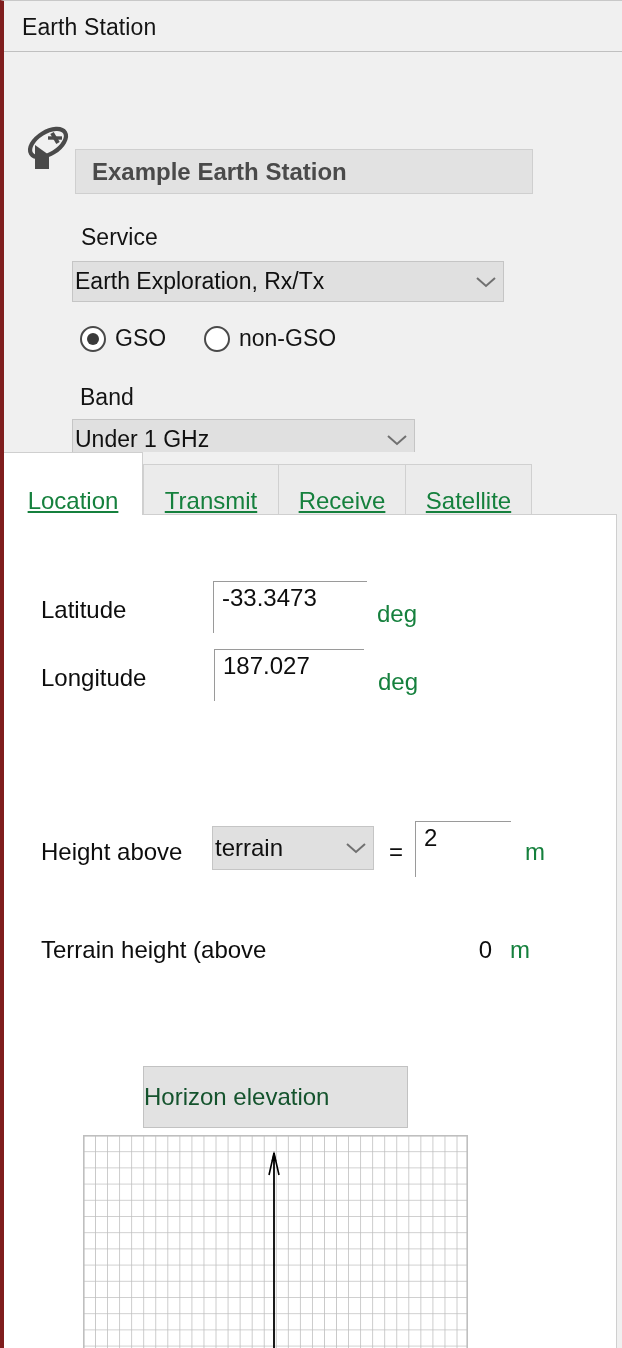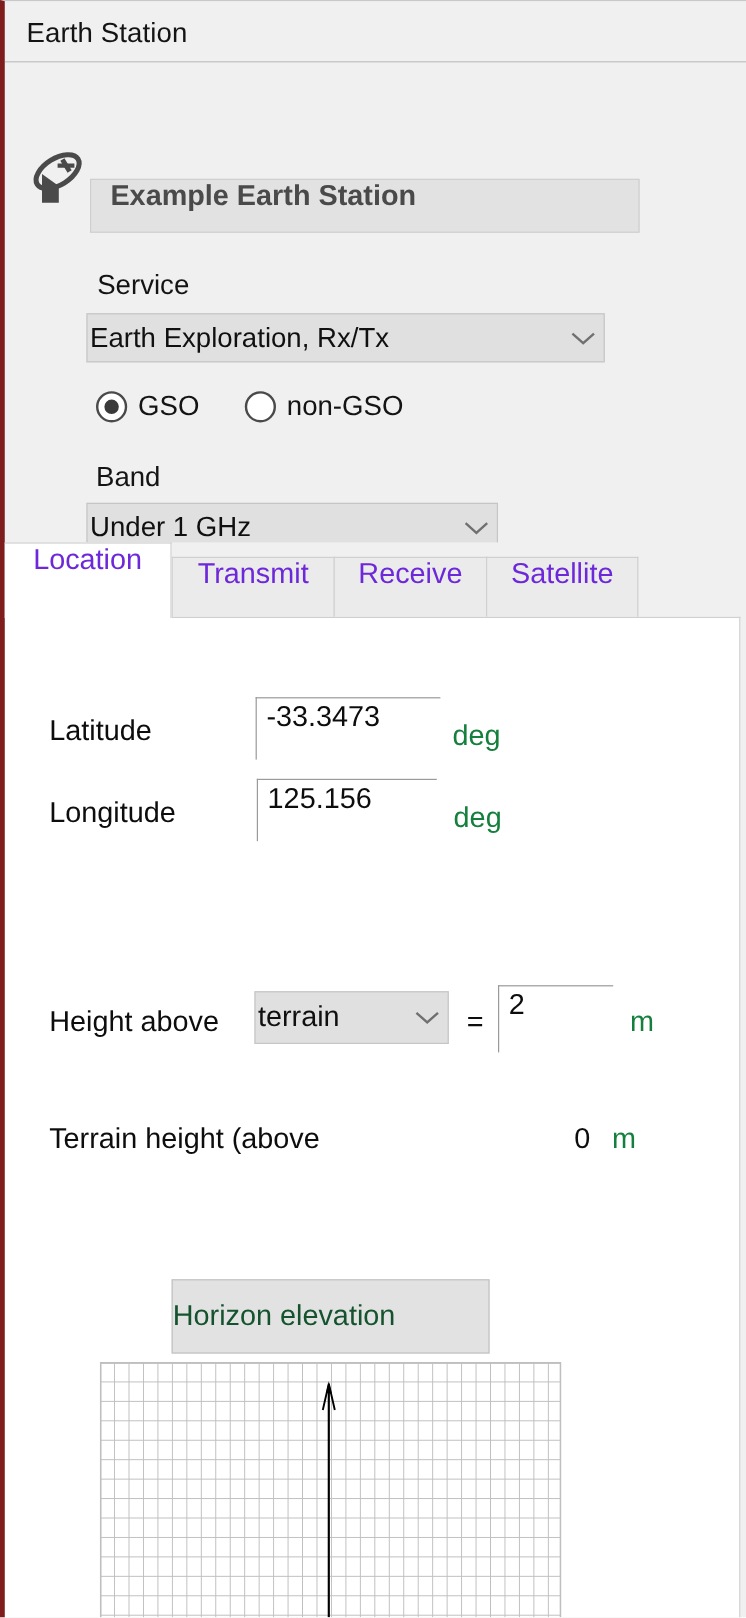--- a/index.html
+++ b/index.html
@@ -50,21 +50,21 @@
     width: 52px; height: 58px;
   }
 
   .station-name {
     position: absolute;
     left: 71px; top: 96px;
     width: 458px; height: 45px;
     background: #e2e2e2;
     border: 1px solid #cfcfcf;
     display: flex;
-    align-items: flex-start;
+    align-items: center;
     padding-left: 16px;
     font-size: 24px;
     font-weight: bold;
     color: #4a4a4a;
     white-space: nowrap;
     overflow: hidden;
   }
 
   .field-label {
     position: absolute;
@@ -137,28 +137,29 @@
   .tabstrip {
     position: absolute;
     left: 0; top: 451px;
     width: 621px; height: 63px;
     background: #f0f0f0;
   }
   .tab {
     position: absolute;
     bottom: 0;
     display: flex;
-    align-items: flex-start;
+    align-items: flex-end;
     justify-content: center;
     font-size: 24px;
-    color: #6d28d9;
+    color: #15803d;
     white-space: nowrap;
     background: #ebebeb;
     border: 1px solid #d0d0d0;
     border-bottom: none;
+    text-decoration: underline;
   }
   .tab.active {
     background: #ffffff;
     border-color: #cfcfcf;
     z-index: 3;
   }
 
   
   .content {
     position: absolute;
@@ -307,21 +308,21 @@
   <div class="content">
 
     <div class="row-label" style="left:37px; top:81px;">Latitude</div>
     <div class="txtfield" style="left:209px; top:66px; width:154px; height:52px;">
       <span>-33.3473</span>
     </div>
     <div class="unit" style="left:373px; top:85px;">deg</div>
 
     <div class="row-label" style="left:37px; top:149px;">Longitude</div>
     <div class="txtfield" style="left:210px; top:134px; width:150px; height:52px;">
-      <span>125.156</span>
+      <span>187.027</span>
     </div>
     <div class="unit" style="left:374px; top:153px;">deg</div>
 
     <div class="row-label" style="left:37px; top:323px;">Height above</div>
 
     <div class="combo" style="left:208px; top:311px; width:162px; height:44px; font-size:24px;">
       <span class="combo-text">terrain</span>
       <span class="chev">
         <svg width="22" height="14" viewBox="0 0 22 14" xmlns="http://www.w3.org/2000/svg">
           <path d="M2 3 L11 11 L20 3" fill="none" stroke="#707070" stroke-width="2"></path>

